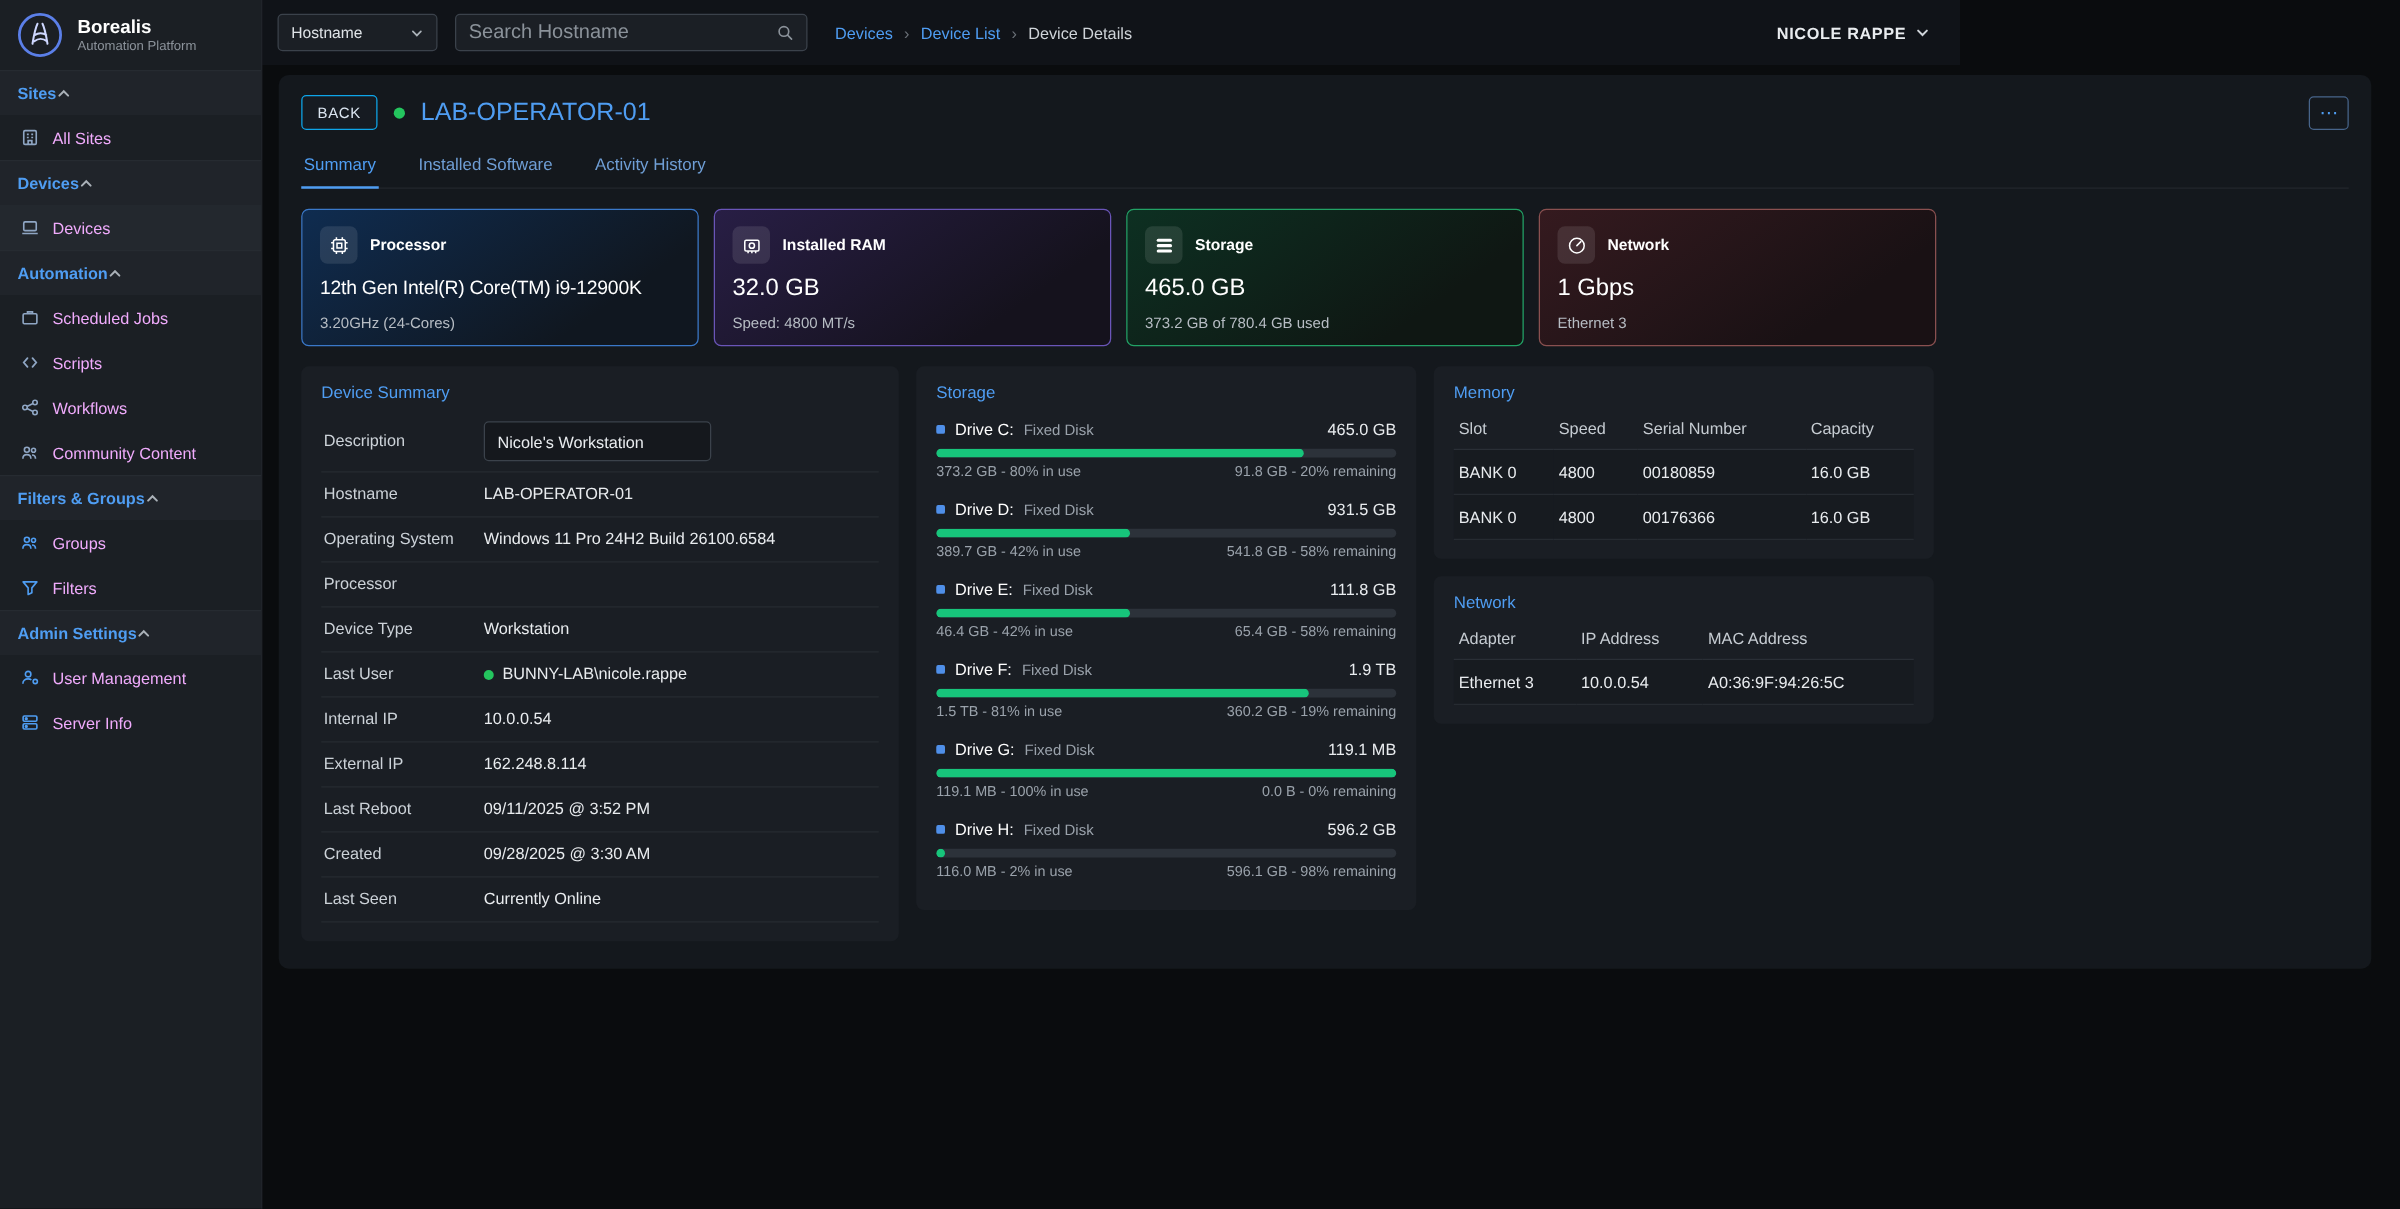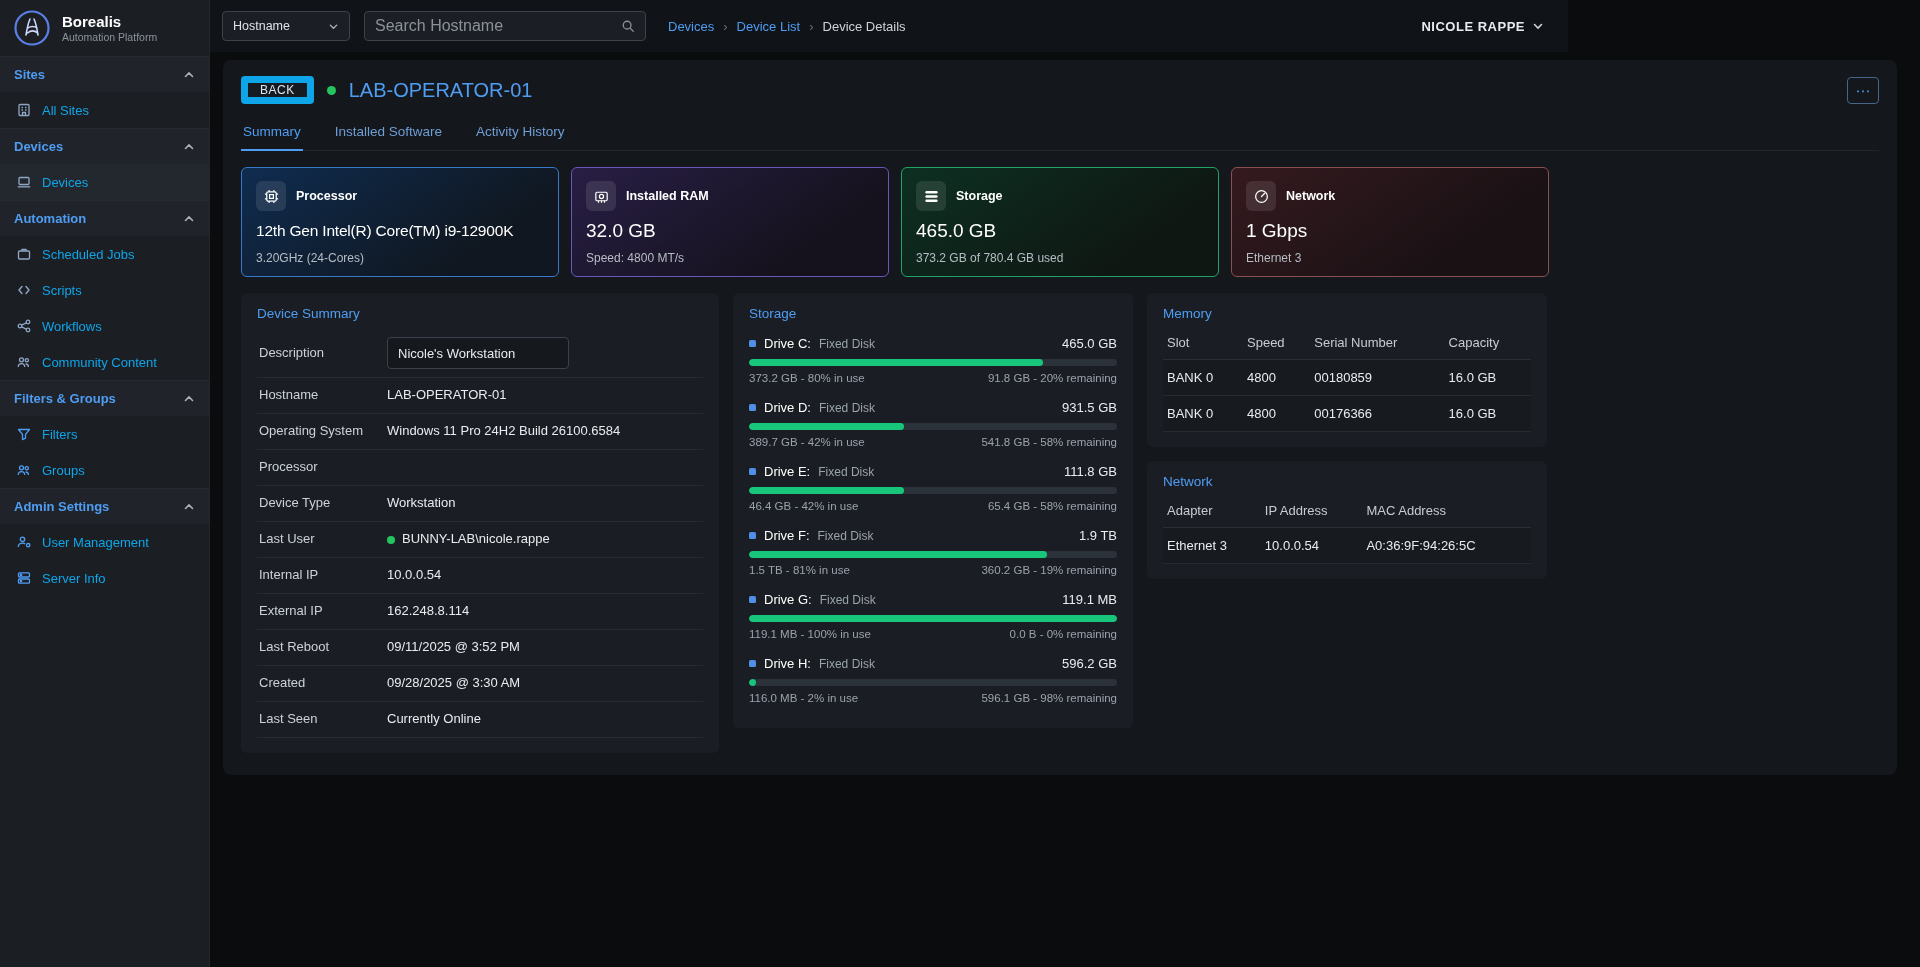--- a/index.html
+++ b/index.html
@@ -4,23 +4,23 @@
 <style>
   * { margin:0; padding:0; box-sizing:border-box; }
   html,body { width:1920px; height:967px; background:#0a0c0e; font-family:"Liberation Sans",sans-serif; color:#e8ebee; overflow:hidden; }
   .app { display:flex; width:1568px; height:967px; }
 
   
   .sidebar { width:210px; flex-shrink:0; background:#1b1f24; border-right:1px solid #23272d; display:flex; flex-direction:column; }
   .logo-row { display:flex; align-items:center; gap:10px; padding:9px 12px; height:56px; }
   .brand-name { color:#ffffff; font-weight:bold; font-size:15px; line-height:1.15; }
   .brand-sub { color:#8b929a; font-size:10.5px; }
-  .side-section { display:flex; justify-content:space-between; align-items:center; padding:10px 14px; color:#4f9df2; font-weight:bold; font-size:13px; background:#20242a; border-top:1px solid #262b31; cursor:pointer; }
+  .side-section { display:flex; justify-content:flex-start; align-items:center; padding:10px 14px; color:#4f9df2; font-weight:bold; font-size:13px; background:#20242a; border-top:1px solid #262b31; cursor:pointer; }
   .side-section .chev { color:#aab1b8; display:flex; }
-  .side-item { display:flex; align-items:center; gap:10px; padding:10px 16px; font-size:13px; color:#0ea5e9; cursor:pointer; }
+  .side-item { display:flex; align-items:center; gap:10px; padding:10px 16px; font-size:13px; color:#f0abfc; cursor:pointer; }
   .side-item.active { background:#23282e; }
   .side-item .icn { display:flex; color:#8fa6c4; }
   .side-item .icn.blue { color:#4f9df2; }
 
   
   .main { flex:1; display:flex; flex-direction:column; min-width:0; }
   .topbar { height:52px; flex-shrink:0; display:flex; align-items:center; gap:14px; padding:0 24px 0 12px; background:#101318; }
   .dropdown { width:128px; height:30px; border:1px solid #3b424b; border-radius:4px; background:#1b1f25; display:flex; align-items:center; justify-content:space-between; padding:0 10px; font-size:12.5px; color:#dfe3e7; cursor:pointer; }
   .searchbox { width:282px; height:30px; border:1px solid #3b424b; border-radius:4px; background:#1b1f25; display:flex; align-items:center; padding:0 10px; gap:8px; }
   .searchbox input { flex:1; background:transparent; border:none; outline:none; color:#dfe3e7; font-size:16px; font-family:inherit; }
@@ -29,21 +29,21 @@
   .crumb { color:#4f9df2; cursor:pointer; }
   .crumb.current { color:#cfd4d9; cursor:default; }
   .bc-sep { color:#6a7077; }
   .user-menu { margin-left:auto; display:flex; align-items:center; gap:7px; font-size:13px; font-weight:bold; letter-spacing:0.5px; color:#e9ecef; cursor:pointer; }
   .user-menu .chev { display:flex; color:#cfd4d9; }
 
   
   .content { flex:1; position:relative; background:#0a0c0e; }
   .card { position:absolute; left:13px; top:8px; width:1674px; height:715px; background:#14181d; border-radius:8px; padding:16px 18px; }
   .title-row { display:flex; align-items:center; gap:13px; }
-  .back-btn { height:28px; padding:0 12px; background:#161b22; border:7px solid #0ea5e9; border-radius:4px; color:#dbe5f1; font-size:12px; letter-spacing:0.5px; font-family:inherit; cursor:pointer; }
+  .back-btn { height:28px; padding:0 12px; background:#161b22; border:1px solid #0ea5e9; border-radius:4px; color:#dbe5f1; font-size:12px; letter-spacing:0.5px; font-family:inherit; cursor:pointer; }
   .status-dot { width:9px; height:9px; border-radius:50%; background:#24c55e; }
   .device-title { font-size:20px; color:#4f9df2; }
   .more-btn { margin-left:auto; width:32px; height:27px; background:transparent; border:1px solid #47648a; border-radius:4px; color:#4f9df2; font-size:15px; line-height:1; cursor:pointer; font-family:inherit; }
 
   .tabs { display:flex; gap:30px; margin-top:13px; border-bottom:1px solid #22262c; }
   .tab { padding:7px 2px 10px; font-size:13.5px; color:#6f9ed5; cursor:pointer; }
   .tab.active { color:#4f9df2; border-bottom:2px solid #4f9df2; margin-bottom:-1px; }
 
   
   .stats { display:grid; grid-template-columns:repeat(4,318px); gap:12px; margin-top:16px; }
@@ -195,35 +195,35 @@
     <div class="side-section">
       <span>Filters &amp; Groups</span>
       <span class="chev">
           <svg width="12" height="12" viewBox="0 0 12 12" fill="none">
             <path d="M2.5 7.5 6 4l3.5 3.5" stroke="currentColor" stroke-width="1.6" stroke-linecap="round"></path>
           </svg>
         </span>
     </div>
     <div class="side-item">
       <span class="icn blue">
-          <svg width="16" height="16" viewBox="0 0 16 16" fill="none" stroke="currentColor" stroke-width="1.3" stroke-linejoin="round">
-            <path d="M2.5 3.5h11L9.5 8.3v3.9l-3 1.4V8.3z"></path>
-          </svg>
-        </span>
-      <span>Filters</span>
-    </div>
-    <div class="side-item">
-      <span class="icn blue">
           <svg width="16" height="16" viewBox="0 0 16 16" fill="none" stroke="currentColor" stroke-width="1.3">
             <circle cx="5.5" cy="5.8" r="2"></circle>
             <circle cx="10.8" cy="6.2" r="1.6"></circle>
             <path d="M2.3 13c0-2.1 1.5-3.3 3.2-3.3S8.7 10.9 8.7 13M9.6 10c1.5 0 2.8 1.1 2.8 3"></path>
           </svg>
         </span>
       <span>Groups</span>
+    </div>
+    <div class="side-item">
+      <span class="icn blue">
+          <svg width="16" height="16" viewBox="0 0 16 16" fill="none" stroke="currentColor" stroke-width="1.3" stroke-linejoin="round">
+            <path d="M2.5 3.5h11L9.5 8.3v3.9l-3 1.4V8.3z"></path>
+          </svg>
+        </span>
+      <span>Filters</span>
     </div>
 
     <div class="side-section">
       <span>Admin Settings</span>
       <span class="chev">
           <svg width="12" height="12" viewBox="0 0 12 12" fill="none">
             <path d="M2.5 7.5 6 4l3.5 3.5" stroke="currentColor" stroke-width="1.6" stroke-linecap="round"></path>
           </svg>
         </span>
     </div>

